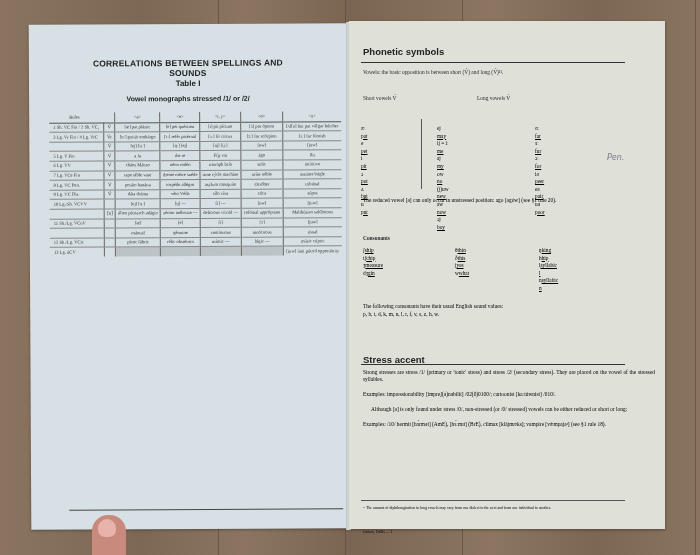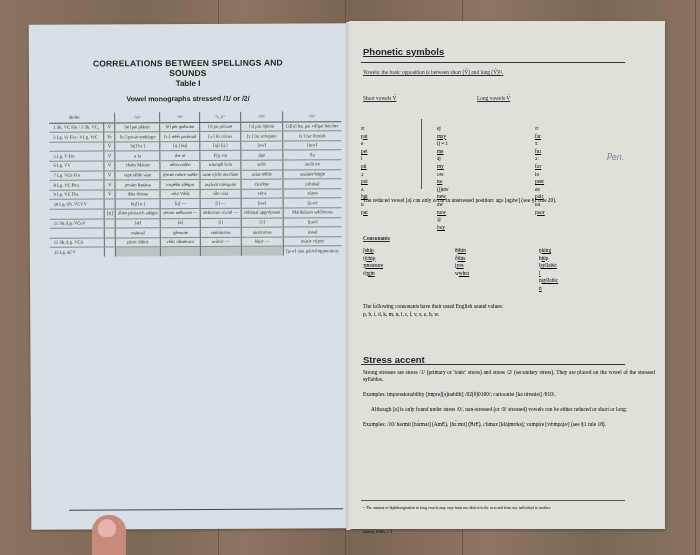--- a/index.html
+++ b/index.html
@@ -35,21 +35,21 @@
     font-size:4.6px; line-height:5.6px; color:#333; }
   table.corr th { font-weight:normal; border-bottom:1.2px solid #555; padding:2px 1px; }
   table.corr td { text-align:center; padding:1.5px 1px; border-left:.8px solid #666; border-top:.6px solid #888; vertical-align:middle; }
   table.corr td.rule { border-left:none; text-align:left; padding-left:4px; font-size:4.6px; white-space:nowrap; }
   table.corr td.v { width:8px; font-size:5px; }
   table.corr th.h { border-left:.8px solid #666; }
   .grey { background:#bcc3c6; }
   .bline { position:absolute; left:38px; top:485px; width:274px; height:1.3px; background:#444; }
 
   
-  .rp { position:absolute; color:#2b2b2b;text-decoration:underline; }
+  .rp { position:absolute; color:#2b2b2b; }
   .h2 { font-family:"Liberation Sans", sans-serif; font-weight:bold; font-size:9.5px; color:#222; }
   .rule-line { position:absolute; height:1.4px; background:#333; }
   .small { font-size:5.4px; line-height:7px; }
   .vowel-grid { position:absolute; left:12px; top:104px; font-size:5.3px; line-height:7.6px; }
   .vowel-grid .col { position:absolute; top:0; }
   .vowel-grid .row span { display:inline-block; }
   .vsep { position:absolute; left:72px; top:98px; width:1px; height:70px; background:#555; }
   .hand { position:absolute; left:258px; top:132px; font-family:"DejaVu Sans", sans-serif; font-size:8px; color:#7a7a90; font-style:italic; }
   .cons { position:absolute; left:14px; top:247px; font-size:5.3px; line-height:7.6px; }
   .para { position:absolute; left:14px; width:292px; font-size:5.4px; line-height:7.4px; text-align:justify; }

